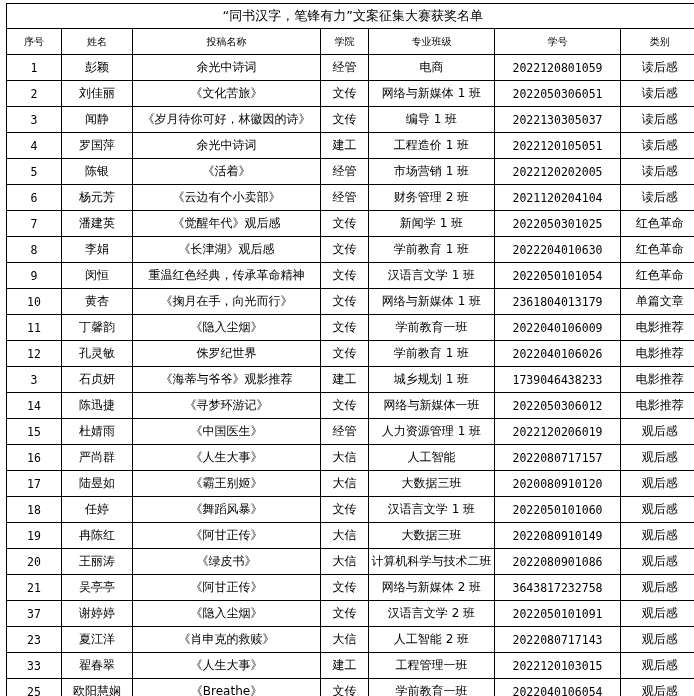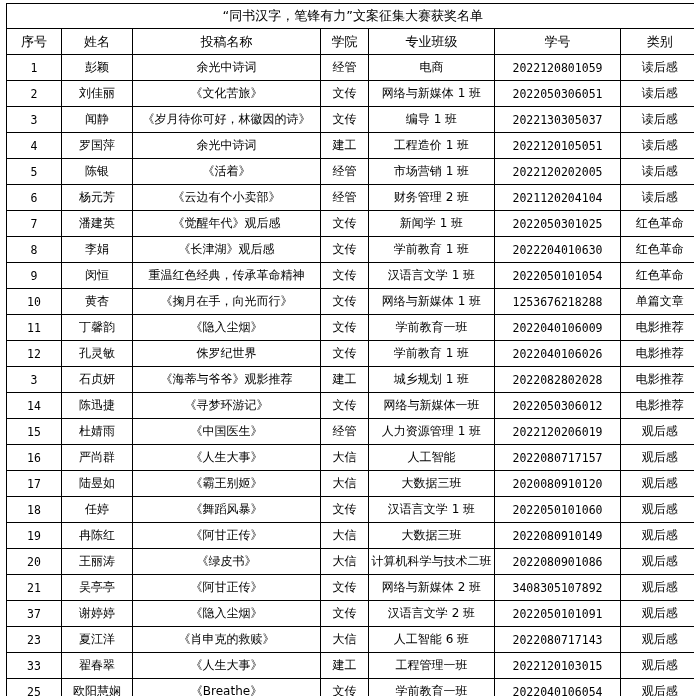--- a/index.html
+++ b/index.html
@@ -4,21 +4,21 @@
 <style>
   html, body { margin: 0; padding: 0; background: #ffffff; }
   body { width: 694px; height: 696px; overflow: hidden; position: relative;
          font-family: "DejaVu Sans", "Liberation Sans", sans-serif; color: #000; }
   table { position: absolute; left: 6px; top: 3px; border-collapse: collapse;
           table-layout: fixed; width: 692px; }
   td, th { border: 1px solid #000; text-align: center; vertical-align: middle;
            font-size: 12px; font-weight: normal; padding: 0; height: 25px;
            white-space: nowrap; overflow: hidden; }
   th.title { height: 24px; font-size: 13px; border-right: none; }
-  tr.hdr th { font-size: 13px; height: 25px; }
+  tr.hdr th { font-size: 10px; height: 25px; }
   td.last, th.last { border-right: none; }
   td.num, td.sid { font-family: "DejaVu Sans Mono", "Liberation Mono", monospace; font-size: 11.5px; }
 </style>
 </head>
 <body>
 
 <table>
   <colgroup>
     <col style="width:55px">
     <col style="width:71px">
@@ -123,21 +123,21 @@
         <td class="">汉语言文学 1 班</td>
         <td class="sid">2022050101054</td>
         <td class="last">红色革命</td>
       </tr>
       <tr>
         <td class="num">10</td>
         <td class="">黄杏</td>
         <td class="">《掬月在手，向光而行》</td>
         <td class="">文传</td>
         <td class="">网络与新媒体 1 班</td>
-        <td class="sid">1253676218288</td>
+        <td class="sid">2361804013179</td>
         <td class="last">单篇文章</td>
       </tr>
       <tr>
         <td class="num">11</td>
         <td class="">丁馨韵</td>
         <td class="">《隐入尘烟》</td>
         <td class="">文传</td>
         <td class="">学前教育一班</td>
         <td class="sid">2022040106009</td>
         <td class="last">电影推荐</td>
@@ -150,21 +150,21 @@
         <td class="">学前教育 1 班</td>
         <td class="sid">2022040106026</td>
         <td class="last">电影推荐</td>
       </tr>
       <tr>
         <td class="num">3</td>
         <td class="">石贞妍</td>
         <td class="">《海蒂与爷爷》观影推荐</td>
         <td class="">建工</td>
         <td class="">城乡规划 1 班</td>
-        <td class="sid">2022082802028</td>
+        <td class="sid">1739046438233</td>
         <td class="last">电影推荐</td>
       </tr>
       <tr>
         <td class="num">14</td>
         <td class="">陈迅捷</td>
         <td class="">《寻梦环游记》</td>
         <td class="">文传</td>
         <td class="">网络与新媒体一班</td>
         <td class="sid">2022050306012</td>
         <td class="last">电影推荐</td>
@@ -222,38 +222,38 @@
         <td class="">计算机科学与技术二班</td>
         <td class="sid">2022080901086</td>
         <td class="last">观后感</td>
       </tr>
       <tr>
         <td class="num">21</td>
         <td class="">吴亭亭</td>
         <td class="">《阿甘正传》</td>
         <td class="">文传</td>
         <td class="">网络与新媒体 2 班</td>
-        <td class="sid">3408305107892</td>
+        <td class="sid">3643817232758</td>
         <td class="last">观后感</td>
       </tr>
       <tr>
         <td class="num">37</td>
         <td class="">谢婷婷</td>
         <td class="">《隐入尘烟》</td>
         <td class="">文传</td>
         <td class="">汉语言文学 2 班</td>
         <td class="sid">2022050101091</td>
         <td class="last">观后感</td>
       </tr>
       <tr>
         <td class="num">23</td>
         <td class="">夏江洋</td>
         <td class="">《肖申克的救赎》</td>
         <td class="">大信</td>
-        <td class="">人工智能 6 班</td>
+        <td class="">人工智能 2 班</td>
         <td class="sid">2022080717143</td>
         <td class="last">观后感</td>
       </tr>
       <tr>
         <td class="num">33</td>
         <td class="">翟春翠</td>
         <td class="">《人生大事》</td>
         <td class="">建工</td>
         <td class="">工程管理一班</td>
         <td class="sid">2022120103015</td>

